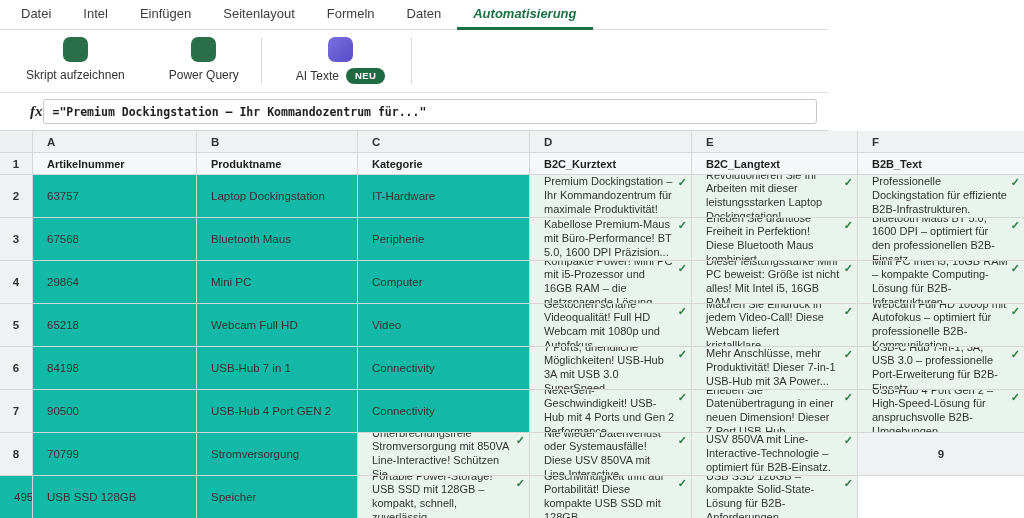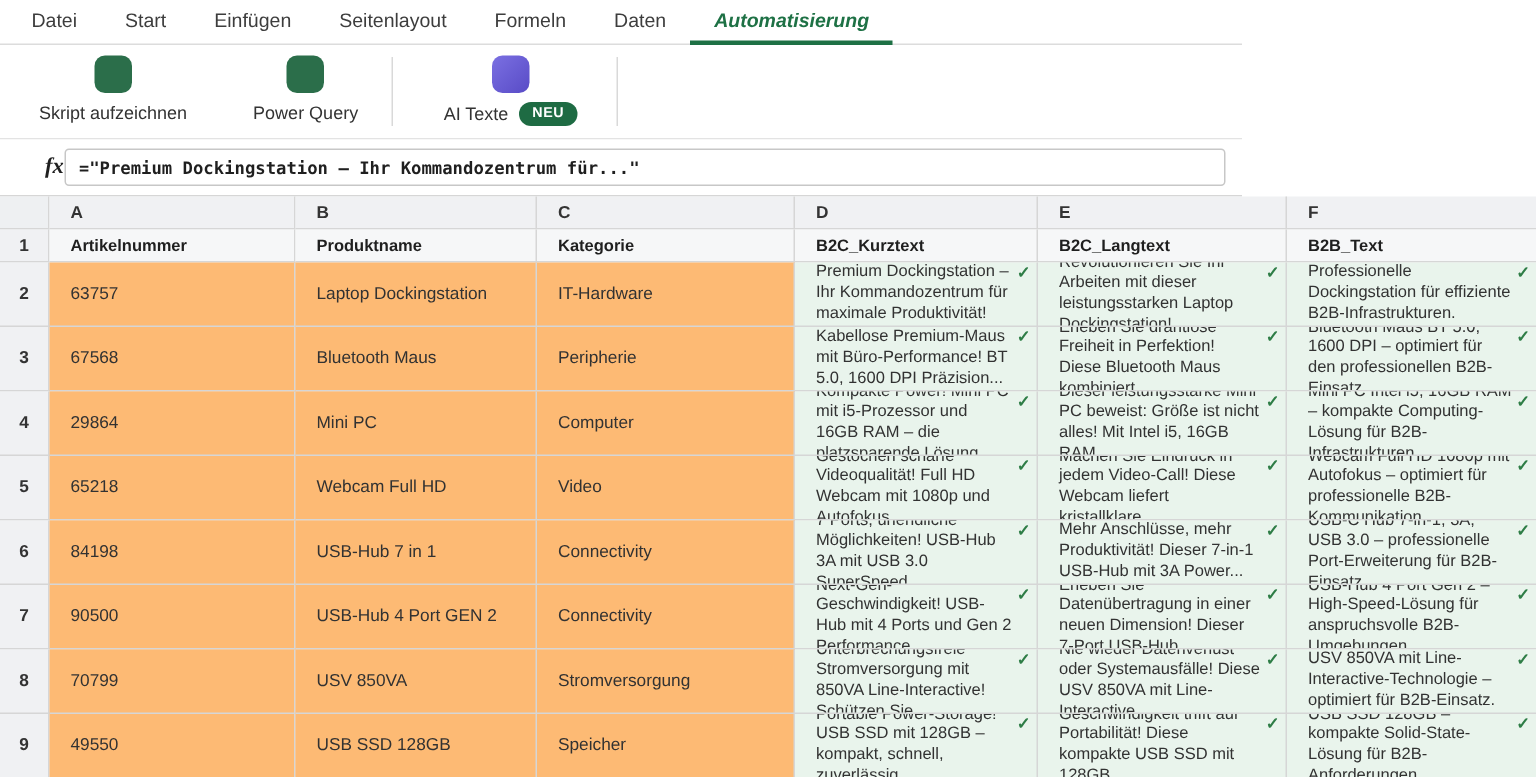--- a/index.html
+++ b/index.html
@@ -31,32 +31,32 @@
 
   
   .sheet { flex:1; display:grid; grid-template-columns:33px 164px 161px 172px 162px 166px 166px;
     grid-template-rows:22px 22px repeat(8,43px); background:#fff; border-top:1px solid #d6d6d6; }
   .cell { border-right:1px solid #d6d6d6; border-bottom:1px solid #d6d6d6; position:relative; display:flex; align-items:center; overflow:hidden; }
   .cell:nth-child(7n) { border-right:none; }
   .corner { background:#eef0f2; }
   .colletter { background:#f0f1f3; font-size:11.5px; font-weight:700; color:#333; padding-left:14px; }
   .rownum { background:#f0f1f3; font-size:11.5px; font-weight:700; color:#333; justify-content:center; padding-left:0; }
   .hdrcell { background:#f6f7f8; font-size:11px; font-weight:700; color:#1f1f1f; padding:0 10px 0 14px; }
-  .datacell { background:#fdba74; font-size:11.5px; color:#323232; padding:0 10px 0 14px; line-height:1.25; }
+  .datacell { background:#14b8a6; font-size:11.5px; color:#323232; padding:0 10px 0 14px; line-height:1.25; }
   .datacell.green { background:#e9f4ec; font-size:11px; padding-right:16px; }
   .check { position:absolute; top:2px; right:4px; color:#2e7d46; font-size:11px; font-weight:700; line-height:1; }
 </style>
 </head>
 <body>
 
 <div class="app">
 
   <div class="tabbar">
     <div class="tab">Datei</div>
-    <div class="tab">Start</div>
+    <div class="tab">Intel</div>
     <div class="tab">Einfügen</div>
     <div class="tab">Seitenlayout</div>
     <div class="tab">Formeln</div>
     <div class="tab">Daten</div>
     <div class="tab active">Automatisierung</div>
   </div>
 
   <div class="ribbon">
     <div class="rgroup">
       <div class="ricon green"></div>
@@ -271,23 +271,20 @@
         <span>USB-Hub 4 Port Gen 2 – High-Speed-Lösung für anspruchsvolle B2B-Umgebungen.</span>
         <span class="check">✓</span>
       </div>
       <div class="cell rownum">
         <span>8</span>
       </div>
       <div class="cell datacell">
         <span>70799</span>
       </div>
       <div class="cell datacell">
-        <span>USV 850VA</span>
-      </div>
-      <div class="cell datacell">
         <span>Stromversorgung</span>
       </div>
       <div class="cell datacell green">
         <span>Unterbrechungsfreie Stromversorgung mit 850VA Line-Interactive! Schützen Sie...</span>
         <span class="check">✓</span>
       </div>
       <div class="cell datacell green">
         <span>Nie wieder Datenverlust oder Systemausfälle! Diese USV 850VA mit Line-Interactive...</span>
         <span class="check">✓</span>
       </div>

